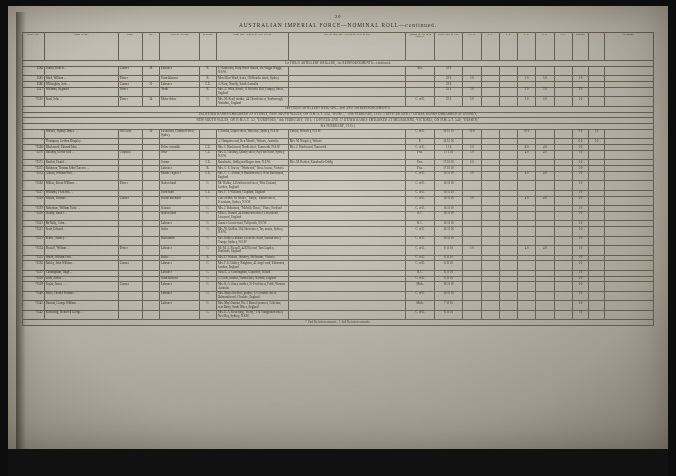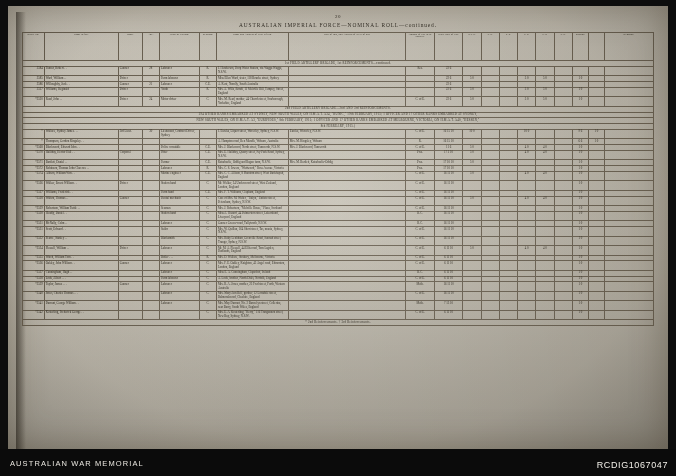--- a/index.html
+++ b/index.html
@@ -787,18 +787,14 @@
           </tbody>
       </table>
 
     </div>
   </div>
 
   <div class="edge t"></div>
   <div class="edge"></div>
   <div class="edge r"></div>
 
-  <div class="footerbar">
-    <div class="awm">AUSTRALIAN WAR MEMORIAL</div>
-    <div class="rcdig">RCDIG1067047</div>
-  </div>
 
 </div>
 
 </body></html>

